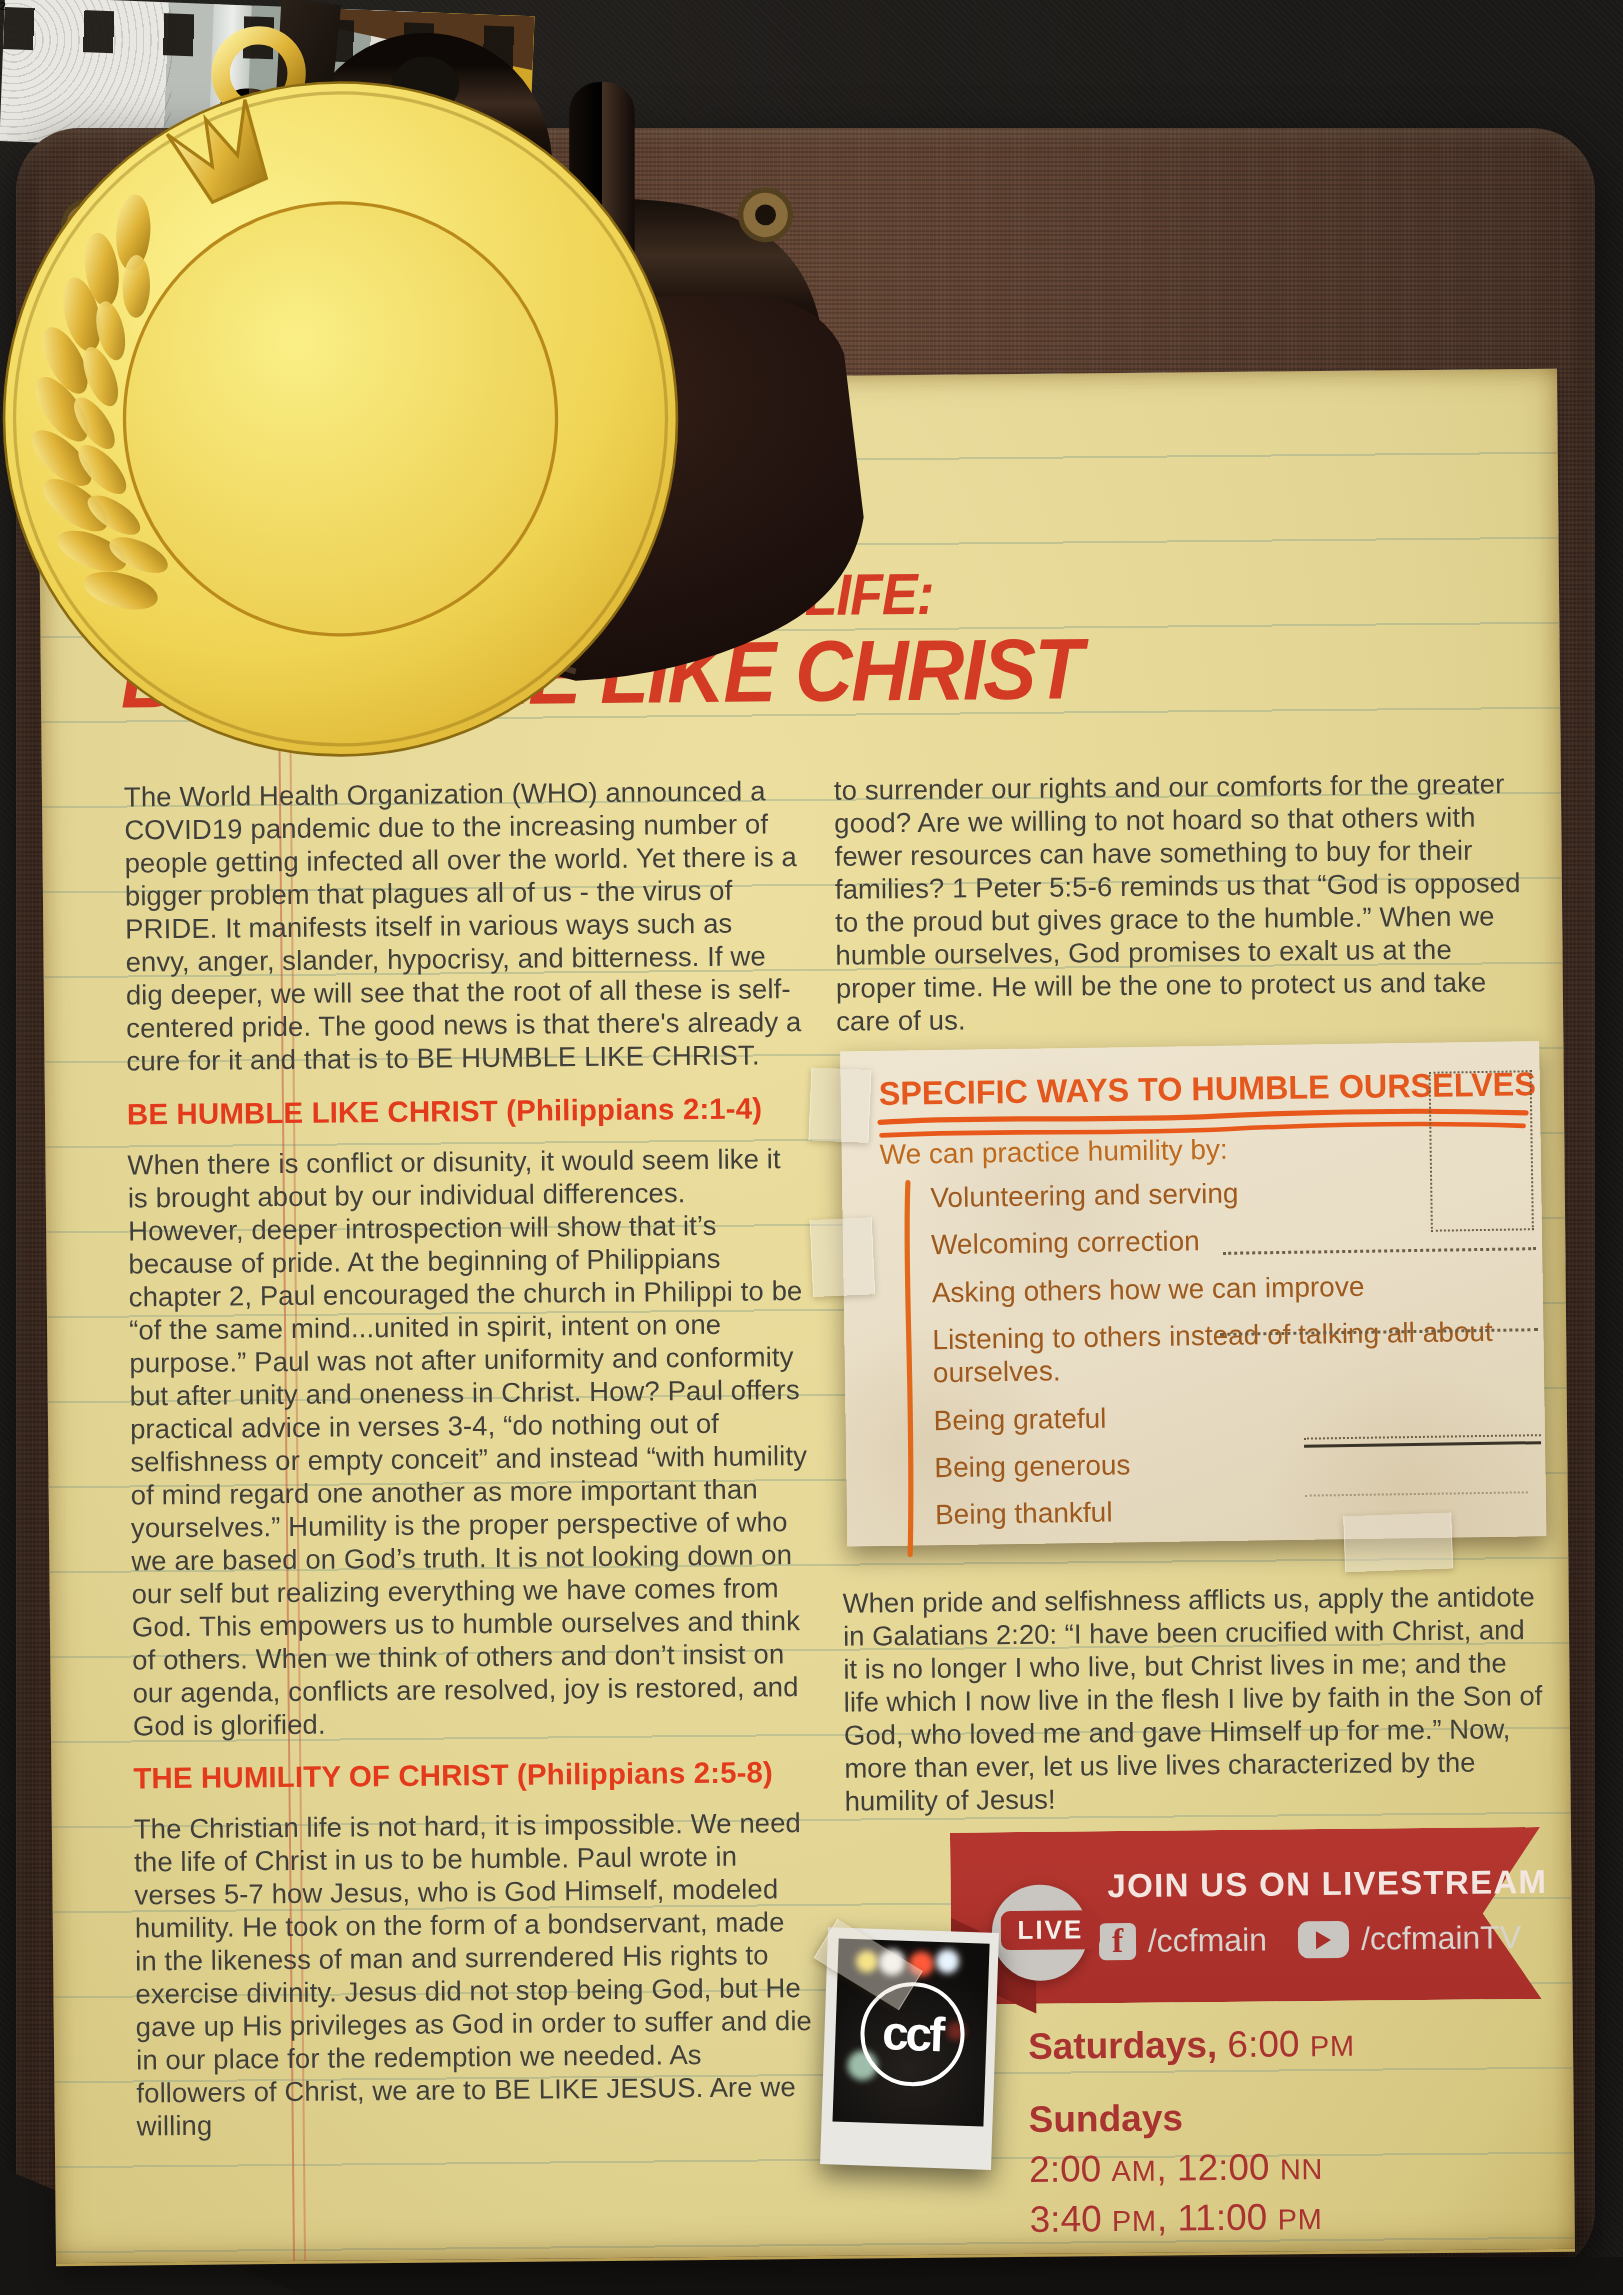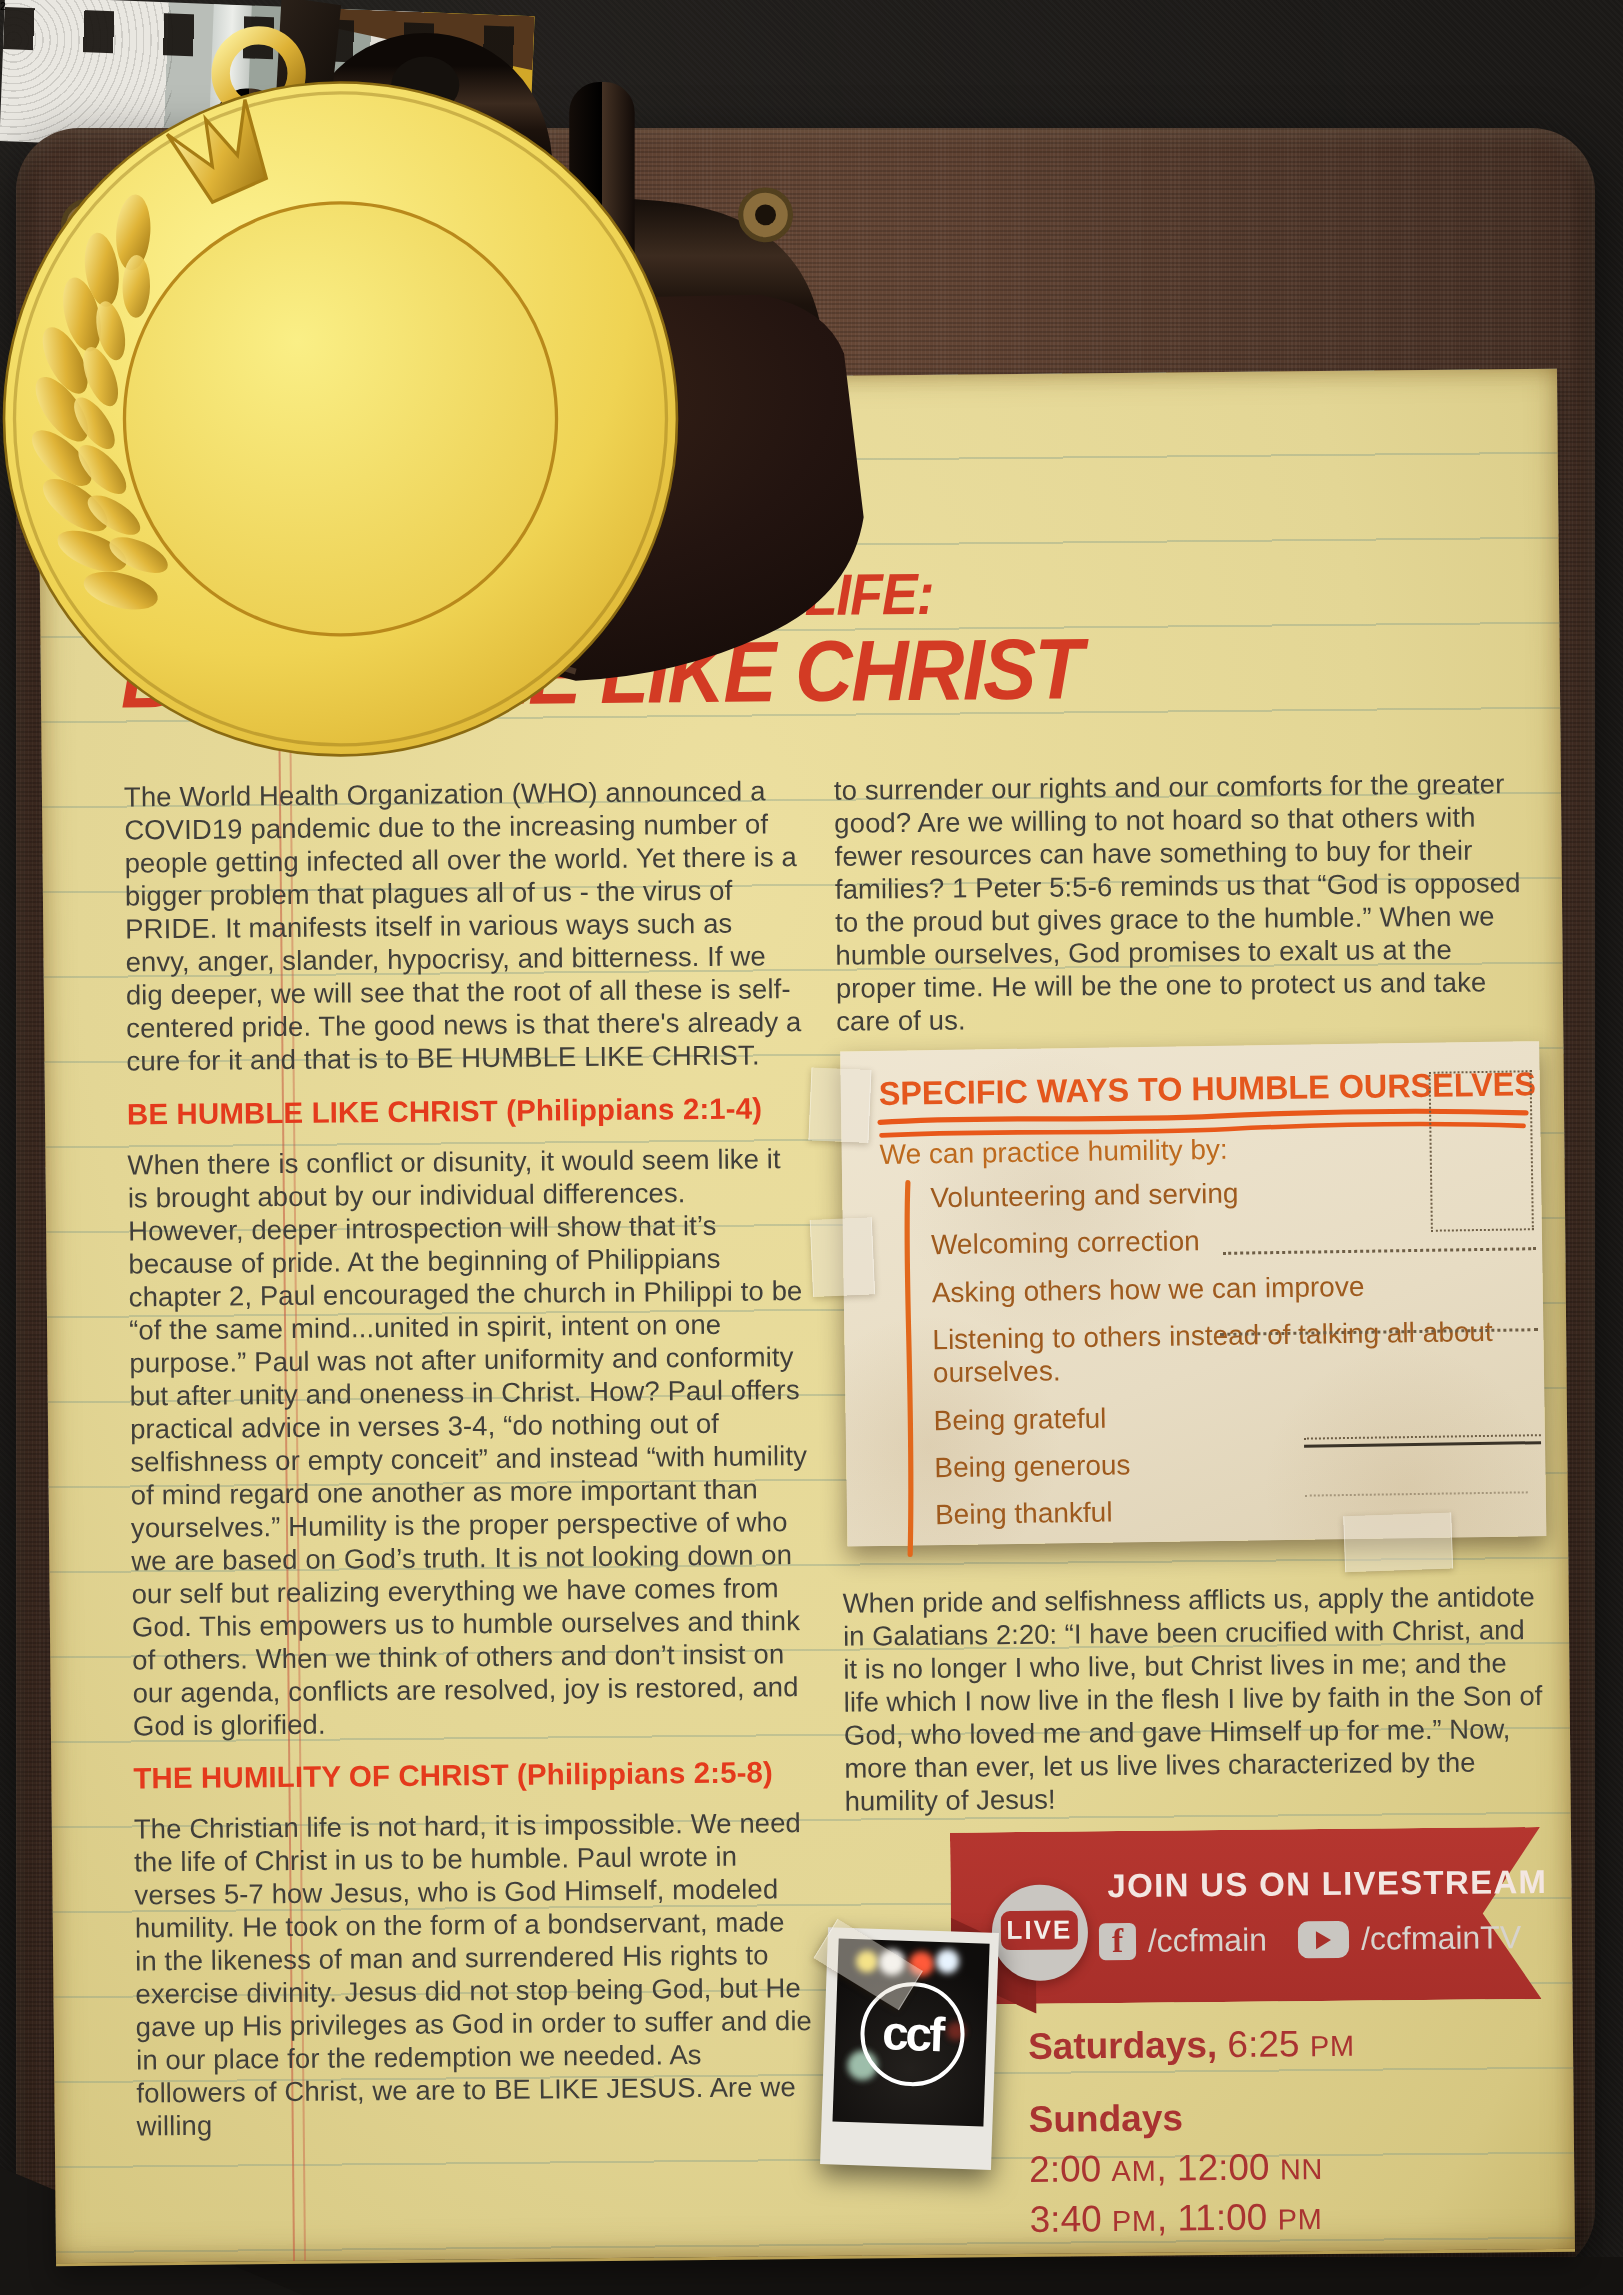--- a/index.html
+++ b/index.html
@@ -84,21 +84,21 @@
   .tape{background:rgba(232,227,212,.45);box-shadow:0 2px 6.5px rgba(60,40,10,.25);border-left:0.7px solid rgba(255,255,255,.35);border-right:0.7px solid rgba(255,255,255,.35);}
   .tape-c1{left:765px;top:693px;width:58px;height:73px;transform:rotate(3deg);}
   .tape-c2{left:765px;top:843px;width:60px;height:77px;transform:rotate(-2deg);}
   .tape-c3{left:1295px;top:1144px;width:106px;height:56px;transform:rotate(-1.5deg);}
 
   
   .banner{left:898px;top:1458px;width:590px;height:172px;background:linear-gradient(180deg,#b5362f,#a82f2a);
     clip-path:polygon(0 0,100% 0,calc(100% - 58px) 50%,100% 100%,0 100%);box-shadow:0 9.2px 19.6px rgba(60,10,5,.4);}
   .banner-fold{left:898px;top:1543px;width:85px;height:97px;background:#8c2420;clip-path:polygon(0 0,100% 42%,100% 100%,0 58%);}
   .live-circle{left:939px;top:1511px;width:96px;height:96px;border-radius:50%;background:#c9c6c1;box-shadow:0 3.9px 10.5px rgba(40,5,0,.35);}
-  .live-rect{left:948px;top:1537px;width:77px;height:39px;border-radius:9.2px;background:#ab302b;color:#f4efe9;font-size:26px;font-weight:bold;letter-spacing:2px;display:flex;align-items:center;justify-content:center;}
+  .live-rect{left:948px;top:1537px;width:99px;height:39px;border-radius:9.2px;background:#ab302b;color:#f4efe9;font-size:26px;font-weight:bold;letter-spacing:2px;display:flex;align-items:center;justify-content:center;}
   .banner-head{left:1055px;top:1494px;width:432px;font-size:33px;font-weight:bold;letter-spacing:1.3px;color:#f3e6e1;white-space:nowrap;}
   .social-row{left:1046px;top:1550px;display:flex;align-items:center;gap:11.8px;color:#d7d3cd;font-size:32px;}
   .fb-icon{width:37px;height:37px;border-radius:6.5px;background:#c9c6c1;color:#a82f2a;display:flex;align-items:flex-end;justify-content:center;font-weight:bold;font-size:34px;font-family:"Liberation Serif",serif;overflow:hidden;}
   .yt-icon{width:51px;height:37px;border-radius:10.5px;background:#c9c6c1;display:flex;align-items:center;justify-content:center;margin-left:19.6px;}
   .yt-tri{width:0;height:0;border-left:15.7px solid #a82f2a;border-top:9.8px solid transparent;border-bottom:9.8px solid transparent;}
 
   
   .sched{color:#a93331;}
   .s-line{position:absolute;left:974px;white-space:nowrap;}
   .s-bold{font-weight:bold;font-size:37px;}
@@ -222,21 +222,21 @@
     <span>/ccfmain</span>
     <div class="yt-icon">
         <div class="yt-tri"></div>
       </div>
     <span>/ccfmainTV</span>
   </div>
   <div class="abs live-circle"></div>
   <div class="abs live-rect">LIVE</div>
 
   <div class="abs s-line sched" style="top:1652px">
-    <span class="s-bold">Saturdays,</span><span class="s-reg"> 6:25 </span><span class="s-small">PM</span>
+    <span class="s-bold">Saturdays,</span><span class="s-reg"> 6:00 </span><span class="s-small">PM</span>
   </div>
   <div class="abs s-line sched s-bold" style="top:1725px">Sundays</div>
   <div class="abs s-line sched" style="top:1775px">
     <span class="s-reg">2:00 </span><span class="s-small">AM</span><span class="s-reg">, 12:00 </span><span class="s-small">NN</span>
   </div>
   <div class="abs s-line sched" style="top:1825px">
     <span class="s-reg">3:40 </span><span class="s-small">PM</span><span class="s-reg">, 11:00 </span><span class="s-small">PM</span>
   </div>
 
   <div class="abs polaroid">

